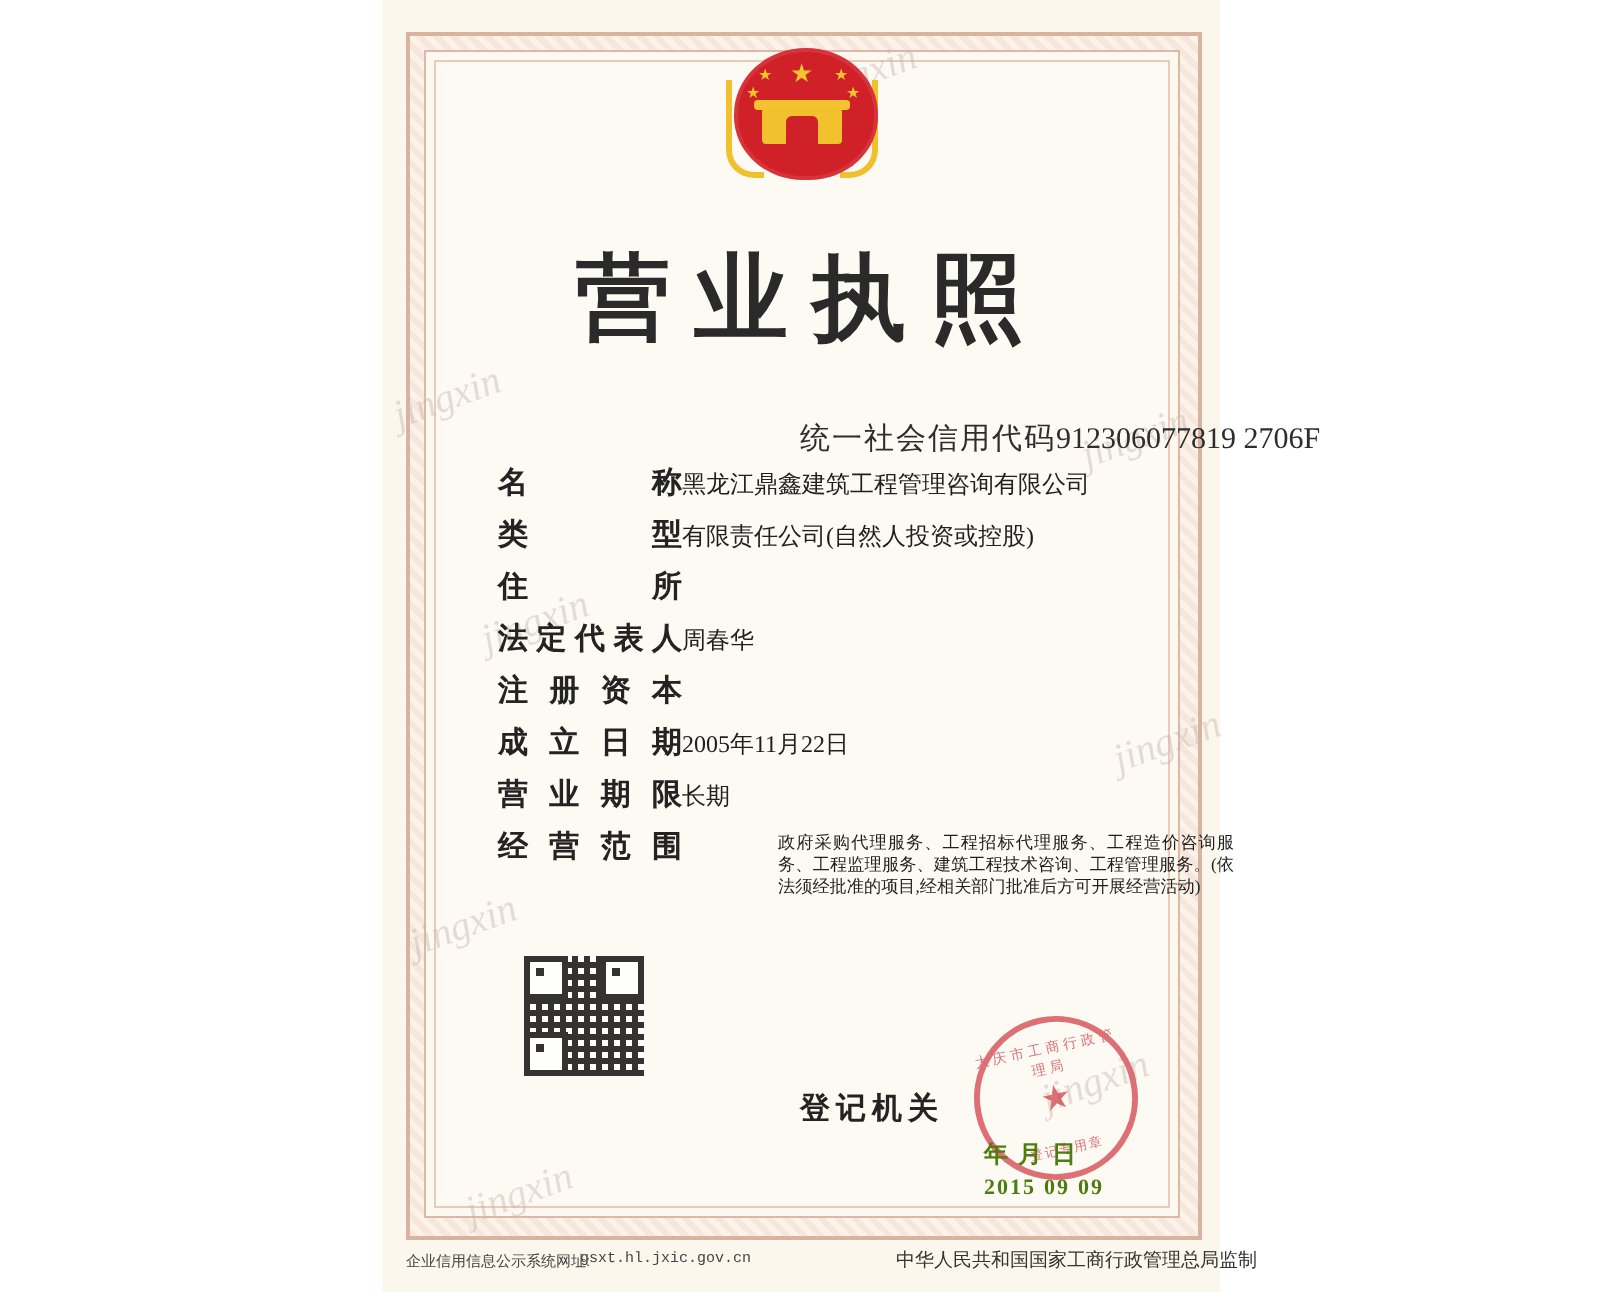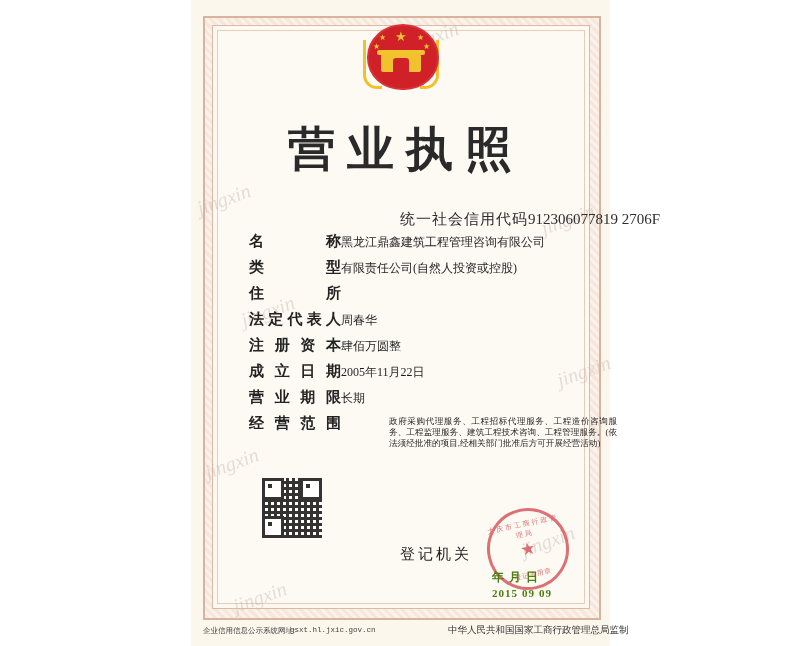--- a/index.html
+++ b/index.html
@@ -143,21 +143,21 @@
     position:absolute;left:0;top:8px;width:100%;text-align:center;
     font-size:7px;letter-spacing:2px;
   }
   .seal .txt-bot{
     position:absolute;left:0;bottom:7px;width:100%;text-align:center;
     font-size:6.5px;letter-spacing:1px;
   }
 
   .authority{
     position:absolute;left:400px;top:545px;
-    font-size:15px;font-weight:normal;color:#232323;letter-spacing:3px;
+    font-size:15px;font-weight:bold;color:#232323;letter-spacing:3px;
   }
   .datestamp{
     position:absolute;left:492px;top:569px;
     font-size:12px;color:#4d7c0f;font-family:"Liberation Serif", serif;
     letter-spacing:1px;white-space:nowrap;font-weight:bold;
   }
   .datestamp .num{font-size:11px;}
 
   
   .foot-left{
@@ -264,21 +264,20 @@
       <div class="value">周春华</div>
     </div>
 
     <div class="row">
       <div class="label">
           <span>注</span>
           <span>册</span>
           <span>资</span>
           <span>本</span>
         </div>
-      <div class="value">肆佰万圆整</div>
     </div>
 
     <div class="row">
       <div class="label">
           <span>成</span>
           <span>立</span>
           <span>日</span>
           <span>期</span>
         </div>
       <div class="value">2005年11月22日</div>

